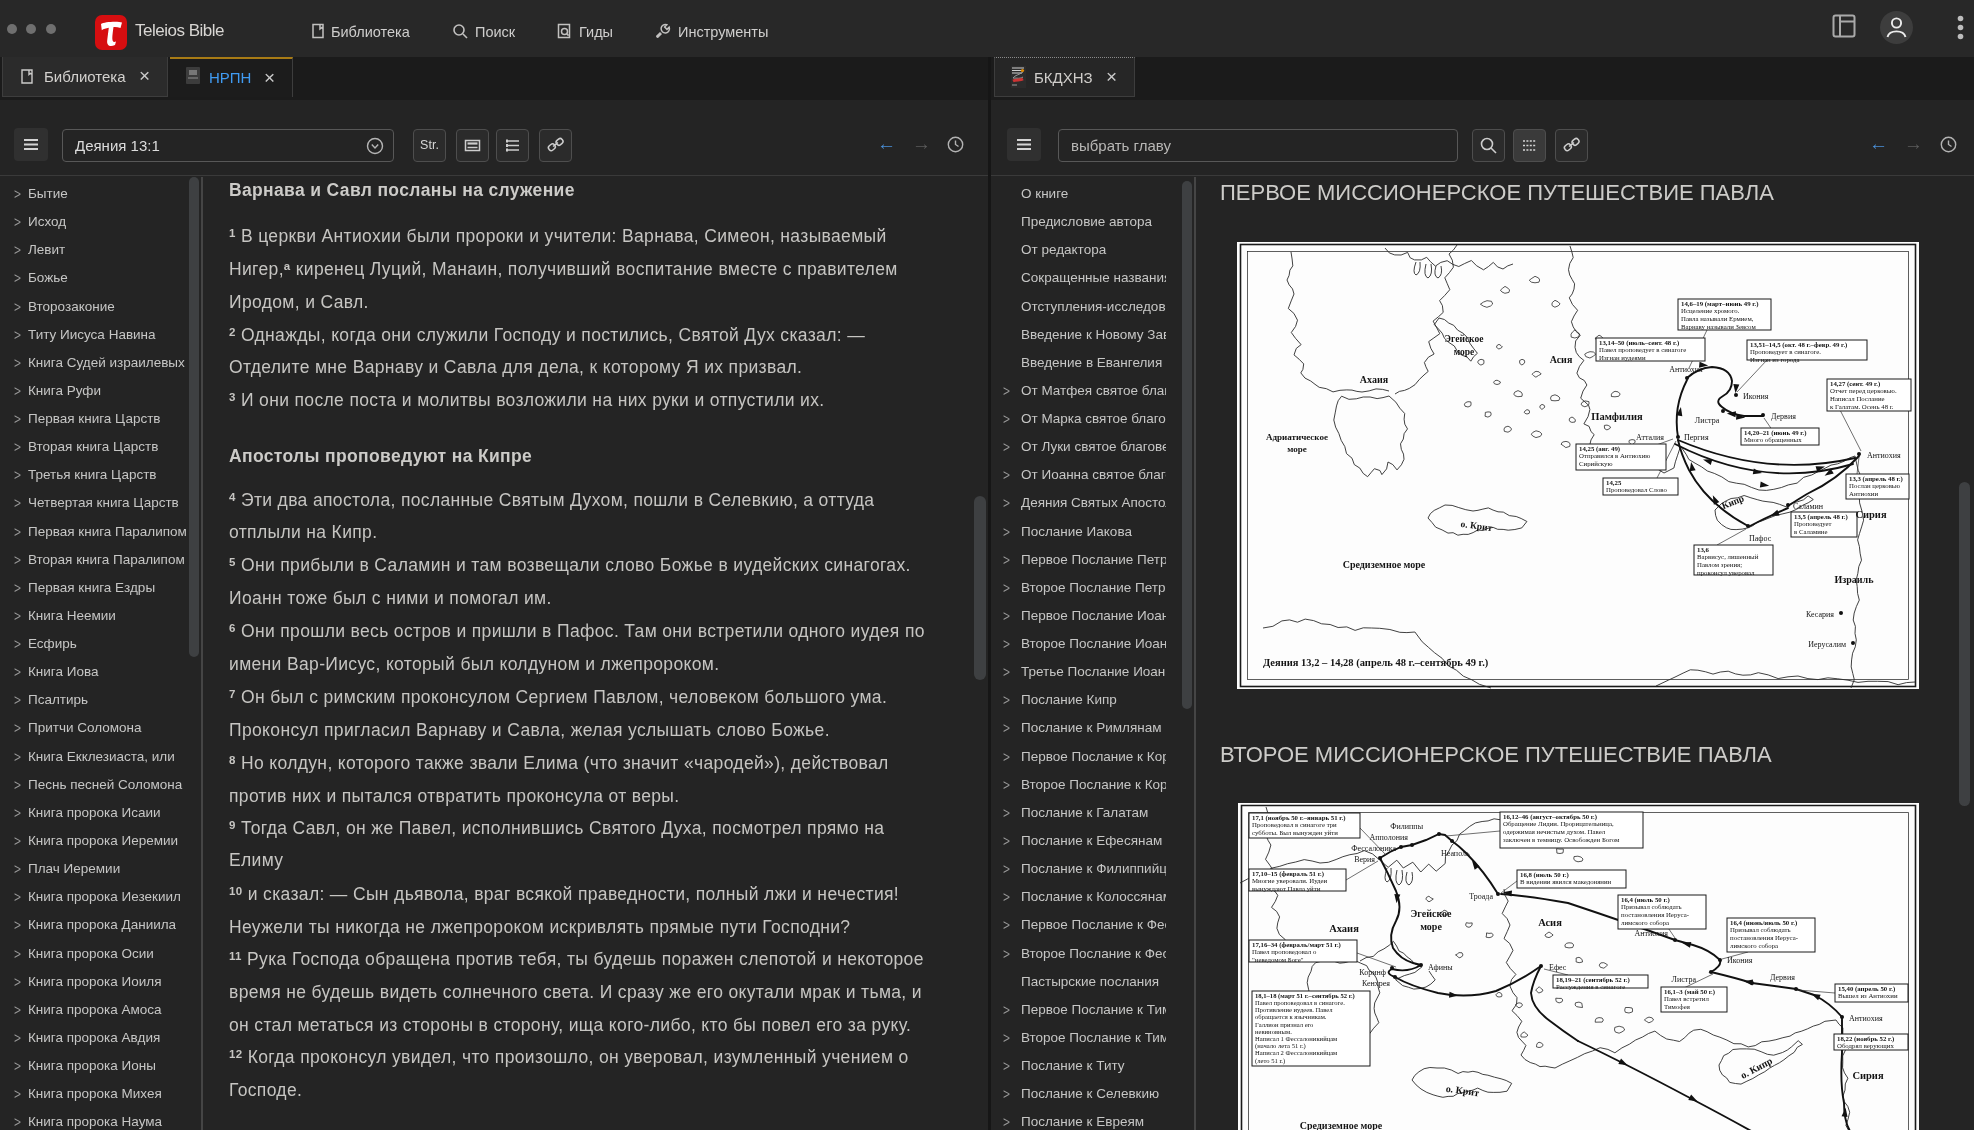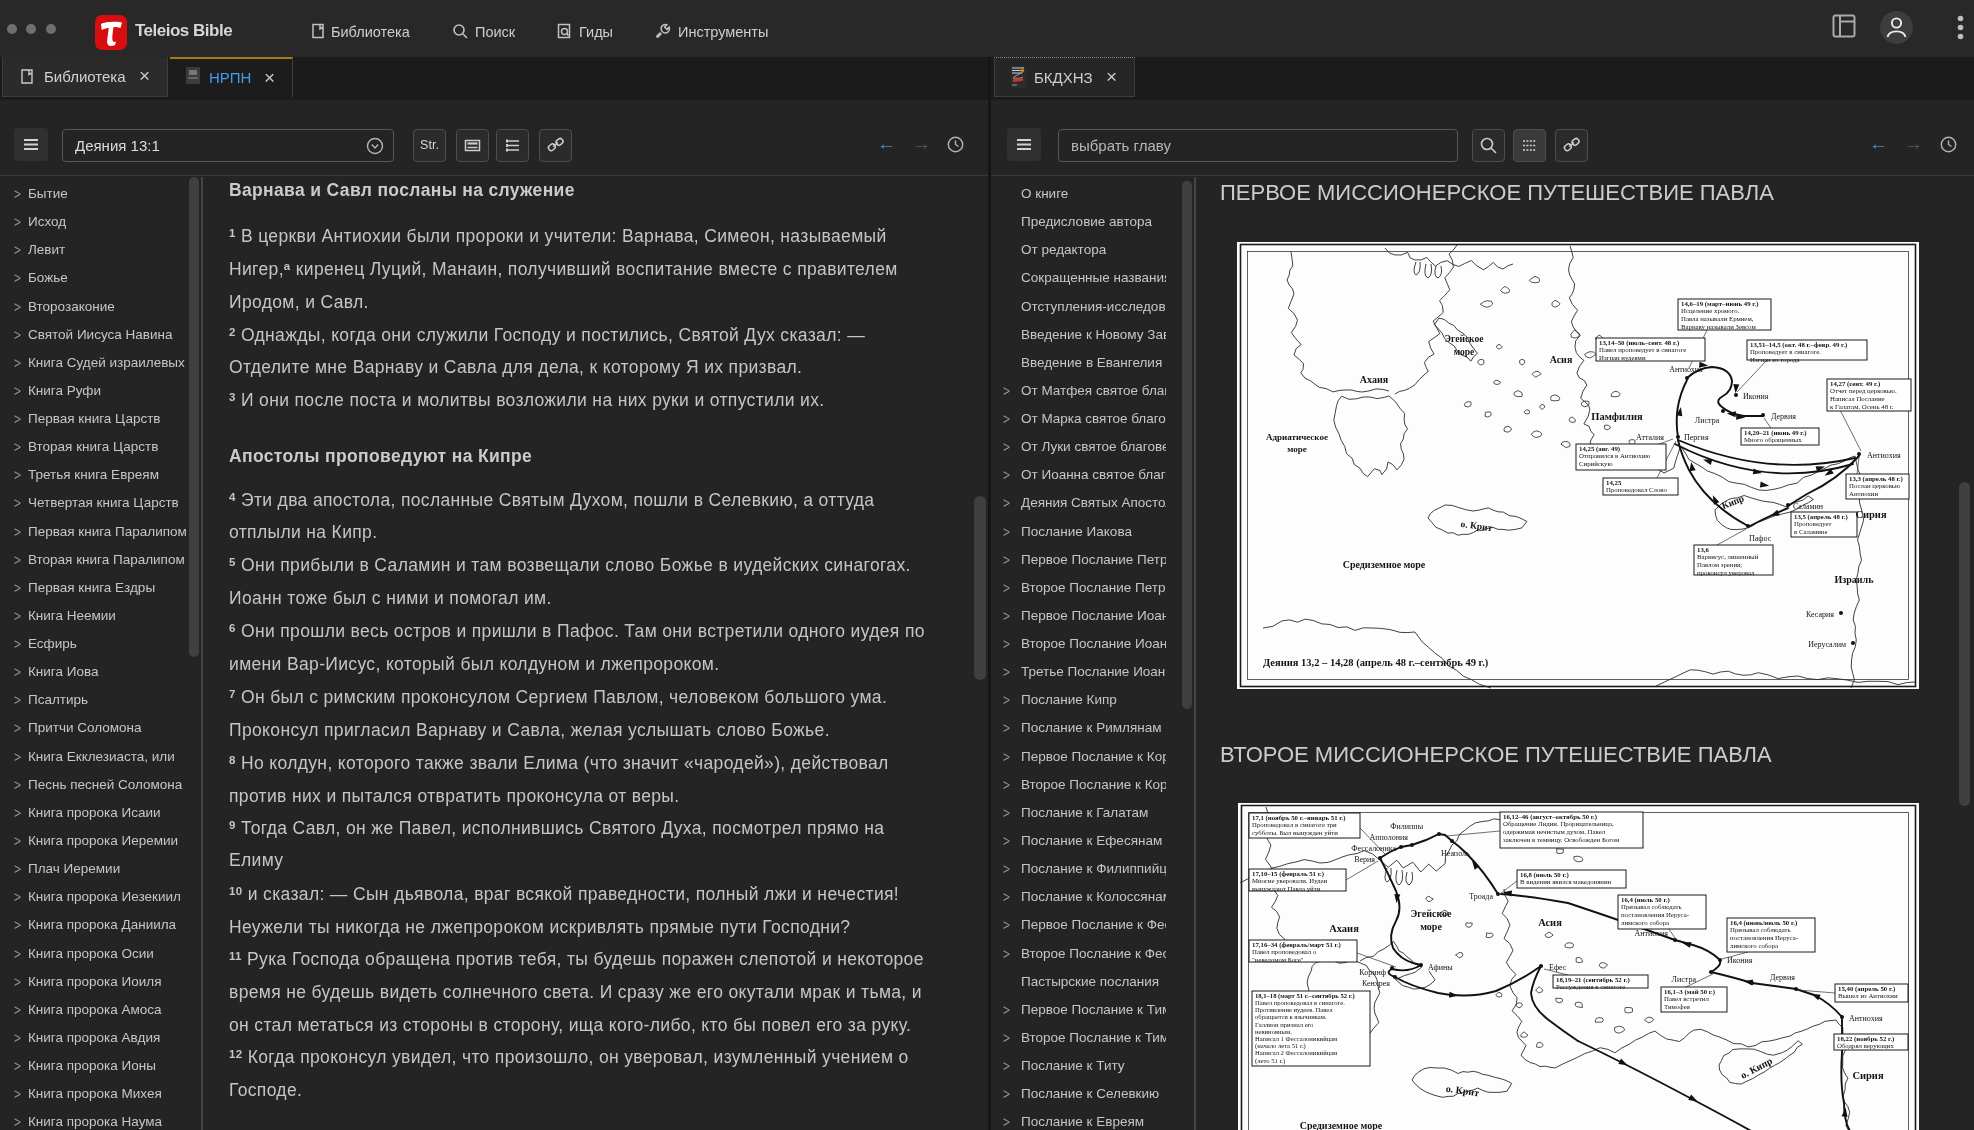--- a/index.html
+++ b/index.html
@@ -2,21 +2,21 @@
 <html><head><meta charset="utf-8">
 <style>
 *{margin:0;padding:0;box-sizing:border-box}
 html,body{width:1974px;height:1130px;overflow:hidden}
 body{background:#242424;font-family:"Liberation Sans",sans-serif;color:#c7c6c4;position:relative}
 .abs{position:absolute}
 
 #topbar{position:absolute;left:0;top:0;width:1974px;height:57px;background:#282828}
 .macdot{position:absolute;top:24px;width:10px;height:10px;border-radius:50%;background:#6f6f6f}
 #logo{position:absolute;left:95px;top:15px;width:32px;height:35px;border-radius:7px;background:#d60e10;overflow:hidden}
-#apptitle{position:absolute;left:135px;top:20.5px;font-size:17px;font-weight:bold;color:#d8d6d3;letter-spacing:-0.5px}
+#apptitle{position:absolute;left:135px;top:20.5px;font-size:17px;font-weight:normal;color:#d8d6d3;letter-spacing:-0.5px}
 .navitem{position:absolute;top:23.5px;font-size:14.5px;color:#cfcecd}
 .navicon{position:absolute;top:22px;width:18px;height:18px;color:#c2c1c0}
 
 #tabbar{position:absolute;left:0;top:57px;width:1974px;height:43px;background:#1b1b1b}
 .tab{position:absolute;top:0;height:40px;font-size:15px}
 .tabx{position:absolute;top:8px;font-size:19px;font-weight:normal;color:#c9c9c9}
 
 #toolrow{position:absolute;left:0;top:100px;width:1974px;height:76px;background:#242424;border-bottom:1px solid #3a3a3a}
 .hambtn{position:absolute;top:128px;width:34px;height:33px;background:#303030;border-radius:4px;color:#d2d2d2}
 .tinput{position:absolute;top:129px;height:33px;border:1px solid #585858;border-radius:4px;background:#242424;font-size:15px;color:#dcdcdc;line-height:31px}
@@ -205,41 +205,41 @@
 <div class="bookitem" style="top:264px;line-height:28px">
       <span class="chev" style="line-height:28px">&gt;</span>
       <span class="bktxt">Божье</span>
     </div>
 <div class="bookitem" style="top:293px;line-height:28px">
       <span class="chev" style="line-height:28px">&gt;</span>
       <span class="bktxt">Второзаконие</span>
     </div>
 <div class="bookitem" style="top:321px;line-height:28px">
       <span class="chev" style="line-height:28px">&gt;</span>
-      <span class="bktxt">Святой Иисуса Навина</span>
+      <span class="bktxt">Титу Иисуса Навина</span>
     </div>
 <div class="bookitem" style="top:349px;line-height:28px">
       <span class="chev" style="line-height:28px">&gt;</span>
       <span class="bktxt">Книга Судей израилевых</span>
     </div>
 <div class="bookitem" style="top:377px;line-height:28px">
       <span class="chev" style="line-height:28px">&gt;</span>
       <span class="bktxt">Книга Руфи</span>
     </div>
 <div class="bookitem" style="top:405px;line-height:28px">
       <span class="chev" style="line-height:28px">&gt;</span>
       <span class="bktxt">Первая книга Царств</span>
     </div>
 <div class="bookitem" style="top:433px;line-height:28px">
       <span class="chev" style="line-height:28px">&gt;</span>
       <span class="bktxt">Вторая книга Царств</span>
     </div>
 <div class="bookitem" style="top:461px;line-height:28px">
       <span class="chev" style="line-height:28px">&gt;</span>
-      <span class="bktxt">Третья книга Евреям</span>
+      <span class="bktxt">Третья книга Царств</span>
     </div>
 <div class="bookitem" style="top:489px;line-height:28px">
       <span class="chev" style="line-height:28px">&gt;</span>
       <span class="bktxt">Четвертая книга Царств</span>
     </div>
 <div class="bookitem" style="top:518px;line-height:28px">
       <span class="chev" style="line-height:28px">&gt;</span>
       <span class="bktxt">Первая книга Паралипом</span>
     </div>
 <div class="bookitem" style="top:546px;line-height:28px">

